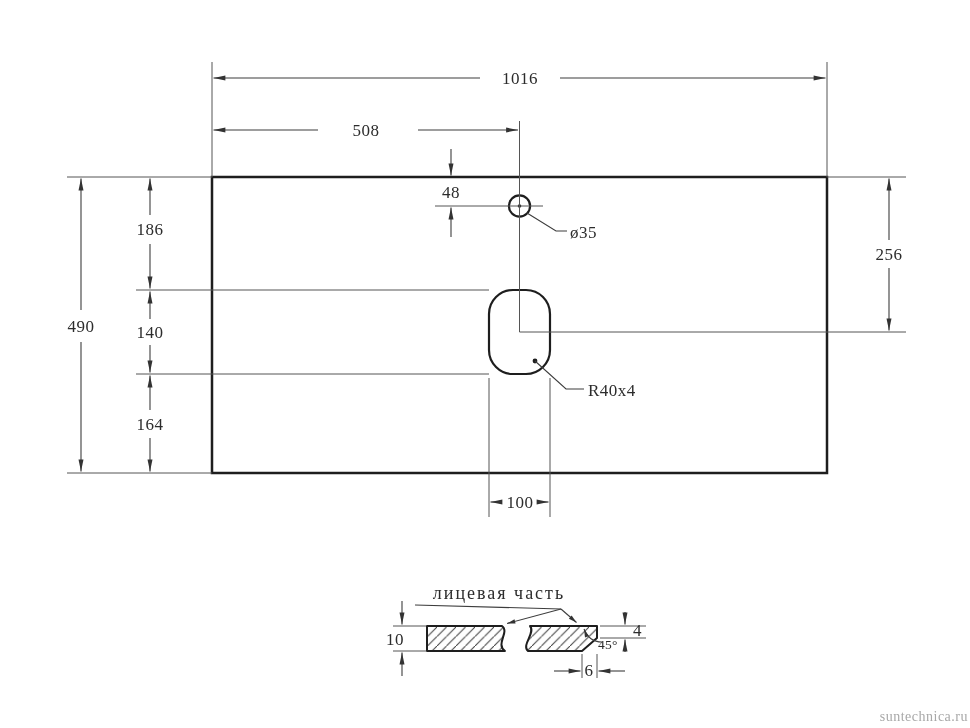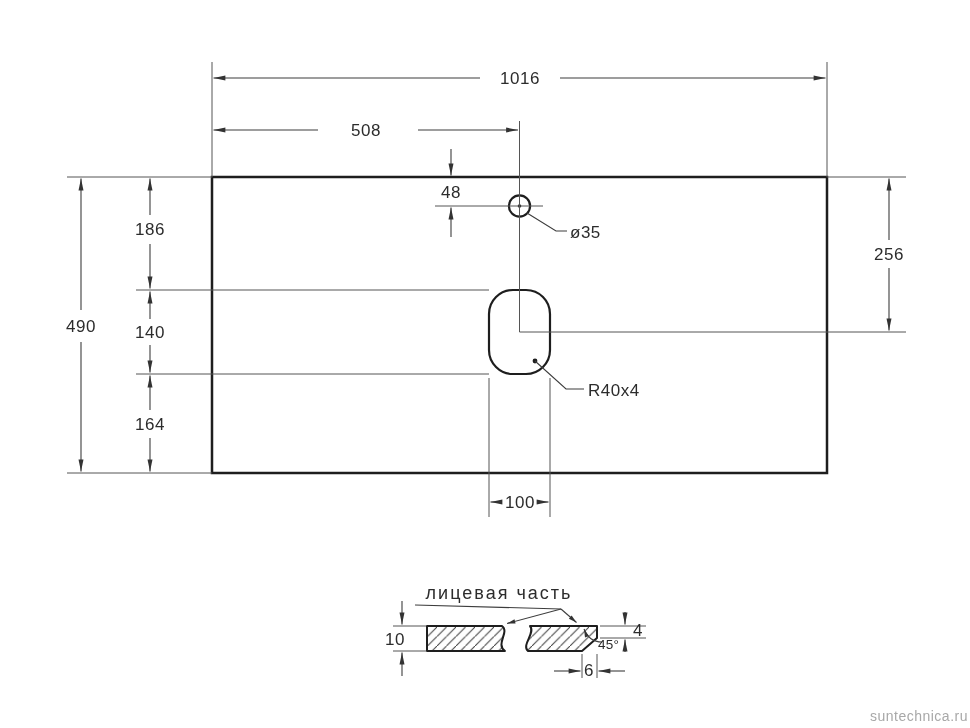--- a/index.html
+++ b/index.html
@@ -1,17 +1,17 @@
 <!DOCTYPE html>
 <html><head>
 <meta charset="utf-8">
 <style>
   html,body{margin:0;padding:0;background:#ffffff;}
   .stage{position:relative;width:970px;height:728px;background:#ffffff;overflow:hidden;
-         font-family:Liberation Sans, sans-serif;}
+         font-family:Liberation Serif, serif;}
   svg{position:absolute;left:0;top:0;}
   .outline{stroke:#1e1e1e;stroke-width:2.5;fill:none;stroke-linejoin:miter;}
   .outline-med{stroke:#1e1e1e;stroke-width:2.2;fill:none;}
   .thin{stroke:#555555;stroke-width:1;fill:none;}
   .dim{stroke:#3d3d3d;stroke-width:1.1;fill:none;}
   .slab{stroke:#1e1e1e;stroke-width:2;fill:url(#hatch);stroke-linejoin:round;}
   .t{font-size:17px;fill:#2c2c2c;letter-spacing:0.5px;}
   .t-mid{text-anchor:middle;}
   .t-label{font-size:18px;fill:#2c2c2c;letter-spacing:2px;text-anchor:middle;}
   .t-small{font-size:13.5px;fill:#2c2c2c;letter-spacing:0.3px;}

